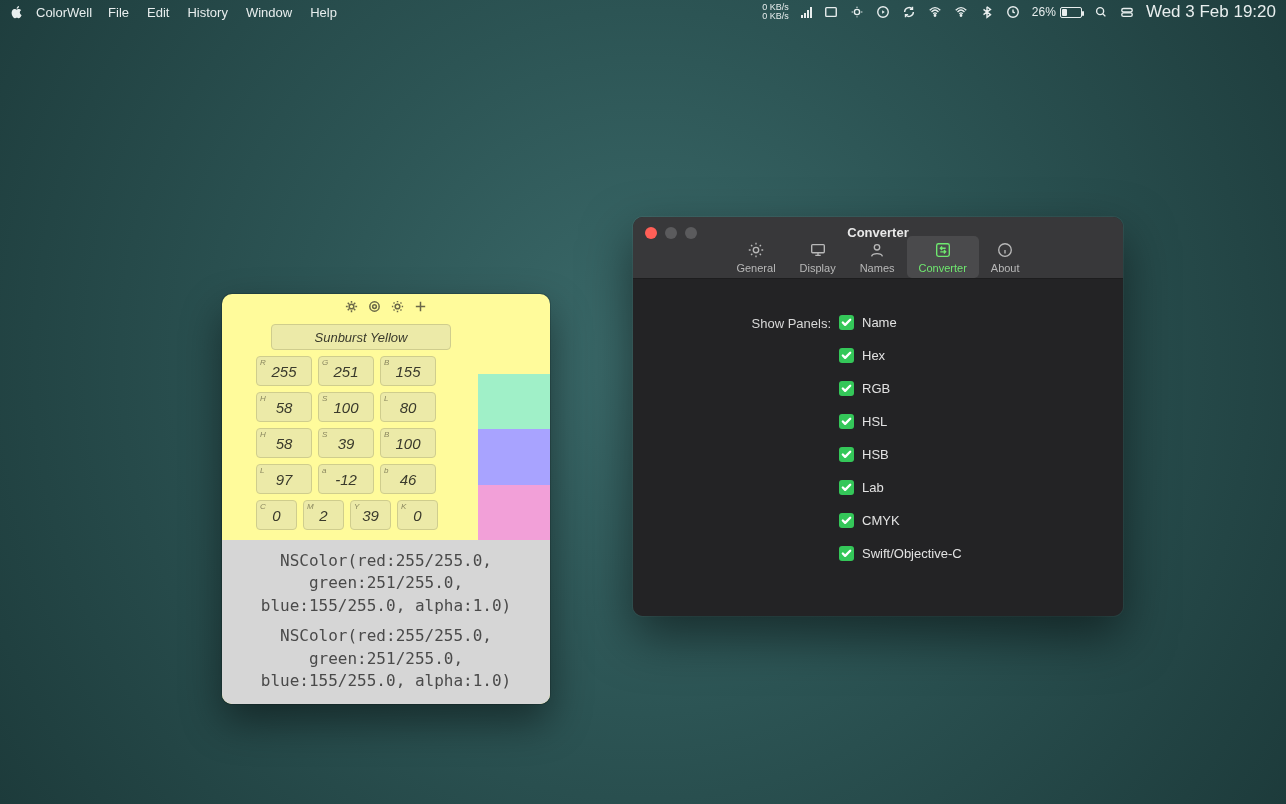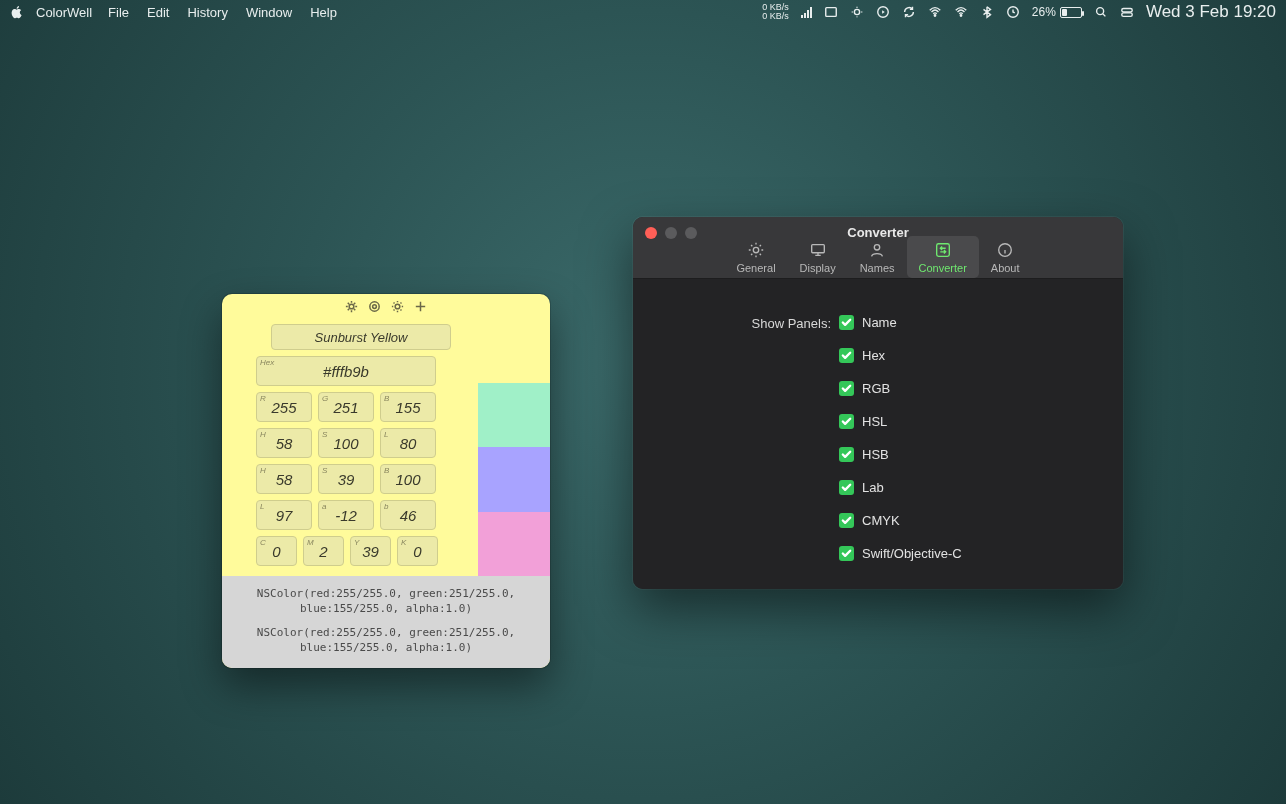--- a/index.html
+++ b/index.html
@@ -65,21 +65,21 @@
   .traffic .min{background:#5b5b5d;}
   .traffic .zoom{background:#5b5b5d;}
   .prefs-title{position:absolute;top:8px;left:0;right:0;text-align:center;font-size:13px;font-weight:600;color:#e8e8e8;}
   .toolbar{position:absolute;bottom:0;left:0;right:0;display:flex;justify-content:center;gap:0px;}
   .tool-item{display:flex;flex-direction:column;align-items:center;gap:3px;padding:5px 12px 4px;border-radius:5px;font-size:11px;color:#b8b8b8;}
   .tool-item.active{background:#4a4a4c;color:#6fe86f;}
   .tool-item .ticon{width:20px;height:18px;display:flex;align-items:center;justify-content:center;}
   .tool-item .ticon svg{width:18px;height:18px;stroke:currentColor;fill:none;stroke-width:1.5;}
   .tool-item.active .ticon svg{stroke:#6fe86f;}
 
-  .prefs-body{background:#232325;padding:36px 30px 28px;min-height:256px;}
+  .prefs-body{background:#232325;padding:36px 30px 55px;min-height:256px;}
   .form-row{display:flex;align-items:flex-start;}
   .form-label{width:176px;text-align:right;font-size:13px;color:#d8d8d8;padding-right:8px;padding-top:1px;}
   .checks{display:flex;flex-direction:column;gap:18px;}
   .check-row{display:flex;align-items:center;gap:8px;font-size:13px;color:#e2e2e2;}
   .chk{width:15px;height:15px;border-radius:3px;background:#34c759;display:flex;align-items:center;justify-content:center;}
   .chk svg{width:11px;height:11px;stroke:#fff;stroke-width:2.6;fill:none;stroke-linecap:round;stroke-linejoin:round;}
 
   
   .cw {
     position:absolute;
@@ -101,21 +101,21 @@
   .name-field{width:180px;height:26px;margin:0 auto 6px;background:#eceaa8;border:1px solid #cfcd8d;border-radius:4px;display:flex;align-items:center;justify-content:center;font-size:13px;color:#3a3a2c;}
   .hex-wrap{position:relative;margin-bottom:6px;}
   .hex-label{position:absolute;left:4px;top:2px;font-size:8px;color:#8a875f;}
   .hex-field{width:180px;height:30px;background:#eceaa8;border:1px solid #cfcd8d;border-radius:4px;display:flex;align-items:center;justify-content:center;font-size:15px;color:#3a3a2c;}
   .trio{display:flex;gap:6px;margin-bottom:6px;}
   .cell{position:relative;width:56px;height:30px;background:#eceaa8;border:1px solid #cfcd8d;border-radius:4px;display:flex;align-items:center;justify-content:center;font-size:15px;color:#3a3a2c;}
   .cell .lab{position:absolute;left:3px;top:1px;font-size:8px;color:#8a875f;}
   .quad{display:flex;gap:6px;margin-bottom:4px;}
   .quad .cell{width:41px;}
 
-  .cw-code{background:#d6d6d6;color:#4a4a4a;font-family:Menlo,monospace;font-size:11px;text-align:center;padding:10px 8px 12px;line-height:1.4;}
+  .cw-code{background:#d6d6d6;color:#4a4a4a;font-family:Menlo,monospace;font-size:16px;text-align:center;padding:10px 8px 12px;line-height:1.4;}
   .cw-code .line{display:block;}
   .cw-code .gap{height:8px;}
 </style>
 </head>
 <body>
 
 <div class="menubar">
   <span class="apple">
     <svg viewBox="0 0 16 16">
         <path d="M11.2 8.5c0-1.7 1.4-2.5 1.5-2.5-0.8-1.2-2.1-1.3-2.5-1.3-1.1-.1-2.1.6-2.6.6s-1.4-.6-2.3-.6c-1.2 0-2.3.7-2.9 1.8-1.2 2.1-.3 5.3.9 7 .6.8 1.3 1.8 2.2 1.7.9 0 1.2-.6 2.3-.6s1.4.6 2.3.6 1.6-.8 2.2-1.7c.7-1 1-1.9 1-2 0 0-1.9-.7-2.1-3zM9.6 3.4c.5-.6.8-1.4.7-2.2-.7 0-1.5.5-2 1-.4.5-.8 1.3-.7 2.1.8.1 1.5-.4 2-.9z"></path>
@@ -354,21 +354,20 @@
         </svg></span>
     <span class="hicon"><svg viewBox="0 0 16 16">
           <path d="M8 3v10M3 8h10"></path>
         </svg></span>
   </div>
   <div class="cw-main">
     <div class="cw-fields">
       <div class="name-field">Sunburst Yellow</div>
       <div class="hex-wrap">
         <span class="hex-label">Hex</span>
-        <div class="hex-field">#fffb9b</div>
       </div>
       <div class="trio">
         <div class="cell">
             <span class="lab">R</span>
             <span>255</span>
           </div>
         <div class="cell">
             <span class="lab">G</span>
             <span>251</span>
           </div>

